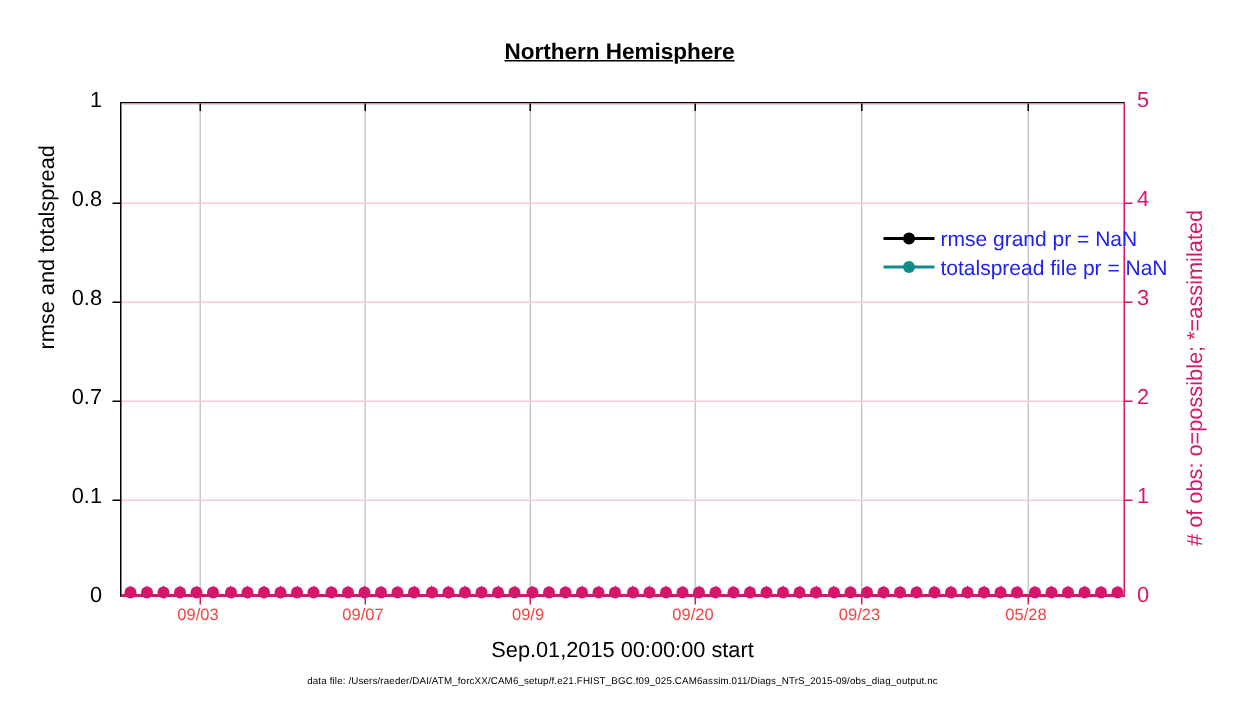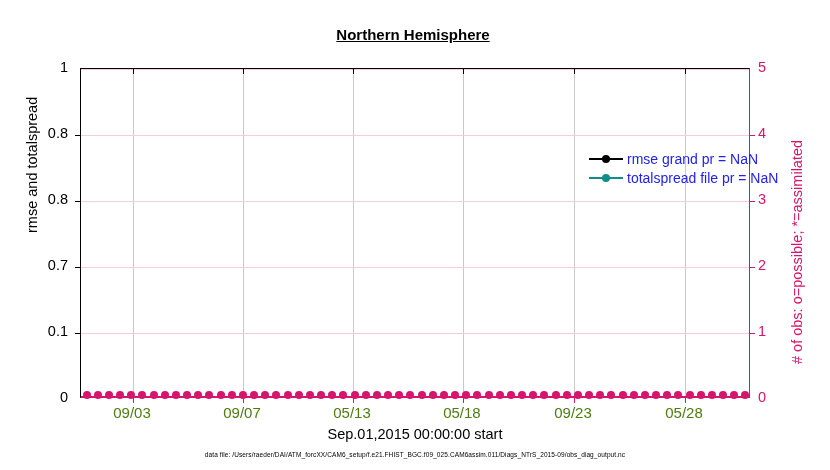--- a/index.html
+++ b/index.html
@@ -106,22 +106,22 @@
     position: absolute;
     left: 758px;
     text-align: left;
     font-size: 14.5px;
     color: #d6156c;
     white-space: nowrap;
   }
   .xlabel-tick {
     position: absolute;
     top: 404px;
-    font-size: 15px;
-    color: #4d7c0f;
+    font-size: 11px;
+    color: #ef4444;
     text-align: center;
     white-space: nowrap;
     transform: translateX(-50%);
   }
 
   
   #ylabel-left-title {
     position: absolute;
     left: 24px;
     top: 233px;
@@ -448,19 +448,19 @@
     <div class="ylabel-right" style="top: 389px;">0</div>
     <div class="ylabel-right" style="top: 323px;">1</div>
     <div class="ylabel-right" style="top: 257px;">2</div>
     <div class="ylabel-right" style="top: 191px;">3</div>
     <div class="ylabel-right" style="top: 125px;">4</div>
     <div class="ylabel-right" style="top: 59px;">5</div>
   </div>
 <div id="xlabels">
     <div class="xlabel-tick" style="left: 131.992px;">09/03</div>
     <div class="xlabel-tick" style="left: 242.006px;">09/07</div>
-    <div class="xlabel-tick" style="left: 352.02px;">05/13</div>
-    <div class="xlabel-tick" style="left: 461.967px;">05/18</div>
+    <div class="xlabel-tick" style="left: 352.02px;">09/9</div>
+    <div class="xlabel-tick" style="left: 461.967px;">09/20</div>
     <div class="xlabel-tick" style="left: 572.986px;">09/23</div>
     <div class="xlabel-tick" style="left: 684.005px;">05/28</div>
   </div>
 
 <div id="footer">data file: /Users/raeder/DAI/ATM_forcXX/CAM6_setup/f.e21.FHIST_BGC.f09_025.CAM6assim.011/Diags_NTrS_2015-09/obs_diag_output.nc</div>
 
 </body></html>

